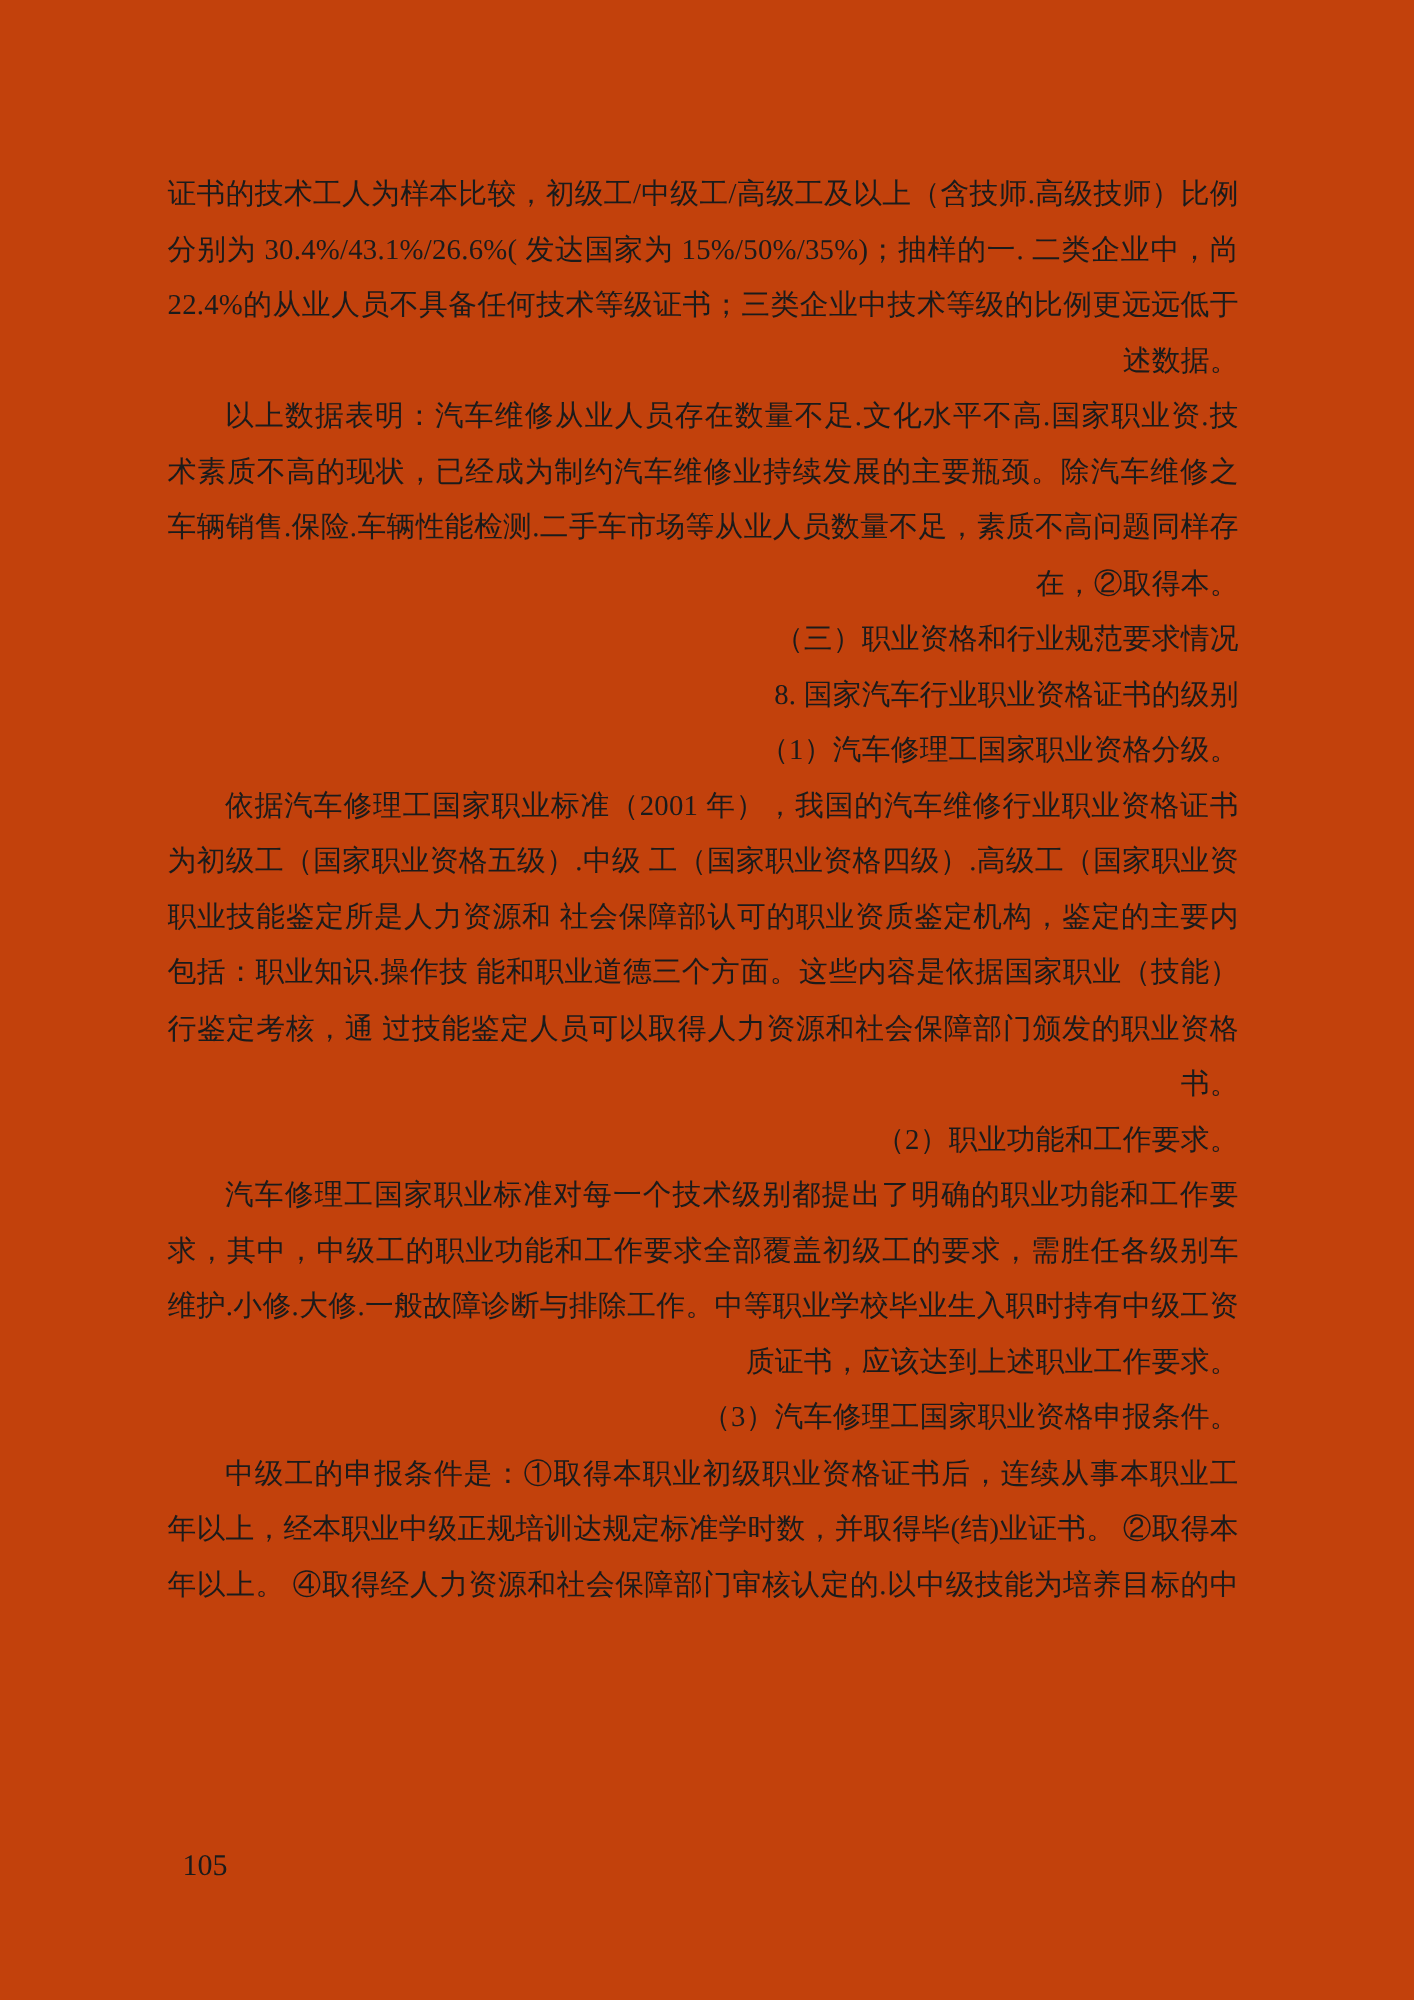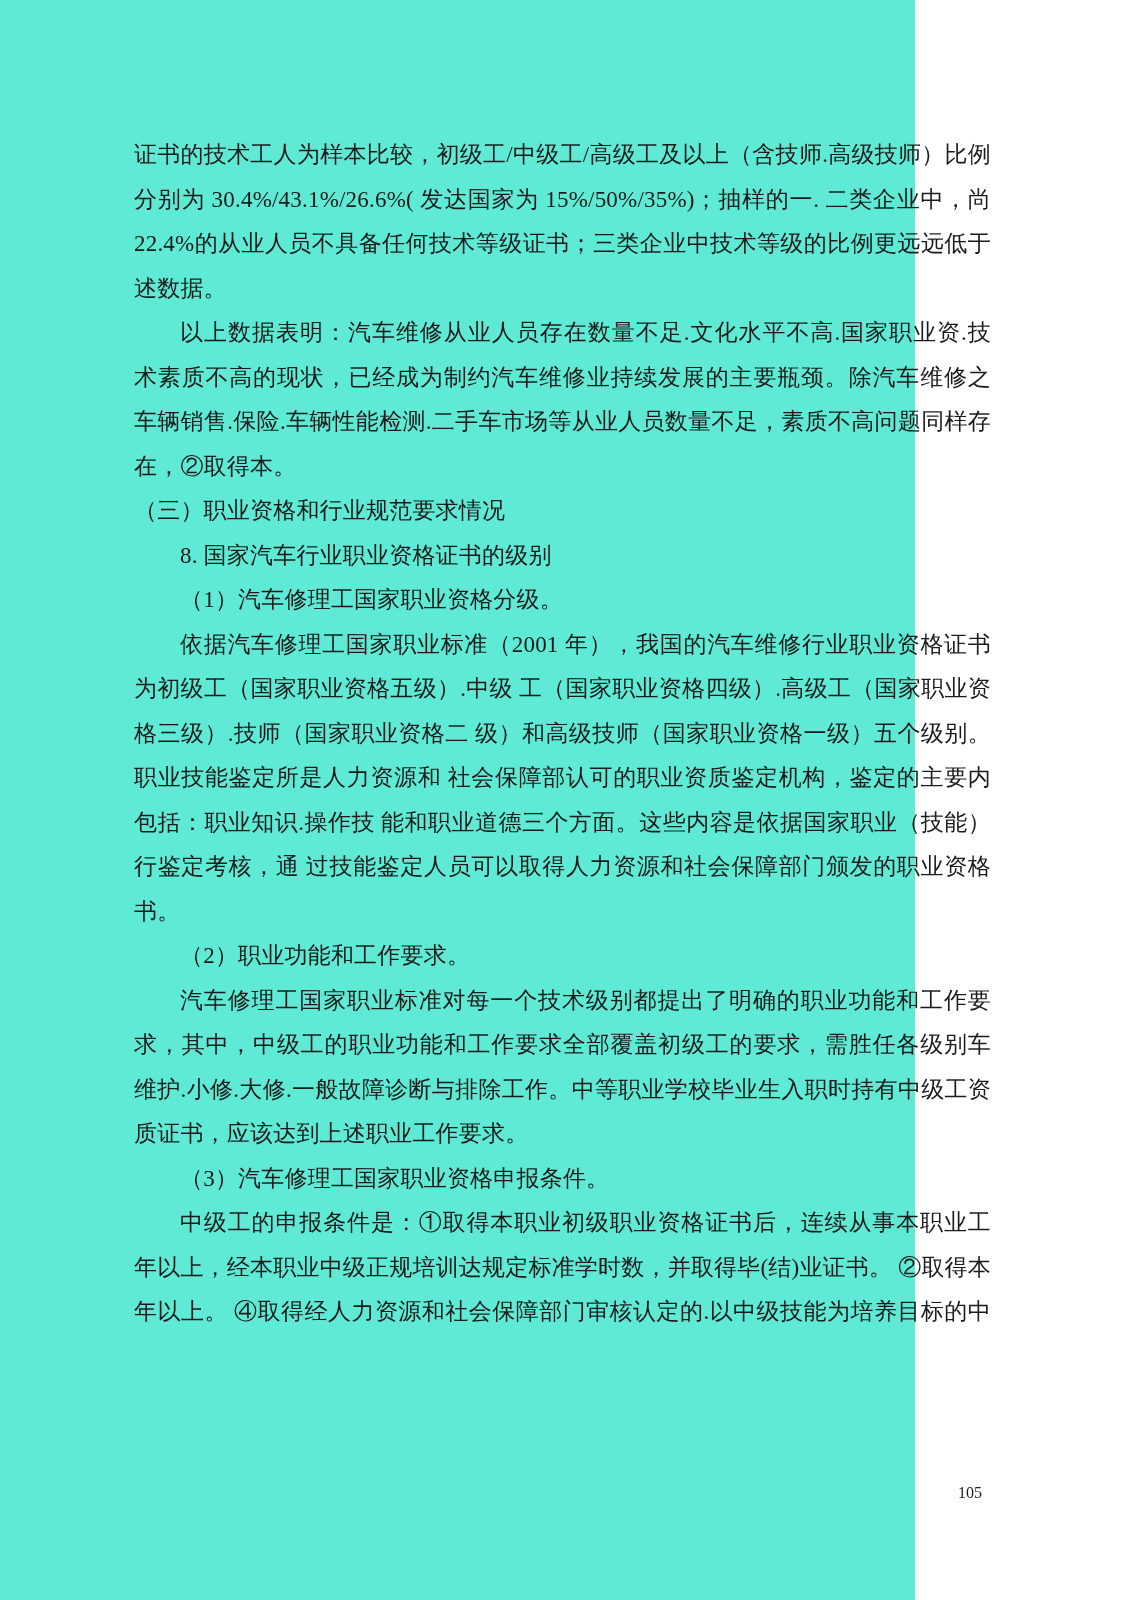--- a/index.html
+++ b/index.html
@@ -5,51 +5,51 @@
   html,body{margin:0;padding:0;}
   body{
     width:1131px;height:1600px;
     background:#ffffff;
     font-family:"Liberation Serif","DejaVu Serif",serif;
     color:#1b1b1b;
     overflow:hidden;
   }
   .page{
     position:relative;
-    width:915px;height:1600px;
-    background:#5eead4;
+    width:1131px;height:1600px;
+    background:#c2410c;
   }
   .text-block{
     position:absolute;
     left:134px;top:133px;
     width:857px;
   }
   .line{
     font-size:23px;
     line-height:44.5px;
     height:44.5px;
     white-space:nowrap;
     letter-spacing:0.2px;
-    text-align:left;
+    text-align:right;
   }
   .line.fill{
     white-space:normal;
     text-align:justify;
     text-align-last:justify;
     text-justify:inter-ideograph;
     overflow:hidden;
   }
   .line.ind2{ padding-left:46px; }
   .line.ind2.fill{ text-indent:0; }
   .page-footer{
     position:absolute;
-    left:125px;top:1478px;
+    left:146px;top:1478px;
     width:857px;
-    text-align:right;
-    font-size:16px;
+    text-align:left;
+    font-size:24px;
     line-height:30px;
   }
 </style>
 </head>
 <body>
 
 <div class="page">
   <div class="text-block" id="text-block">
       <div>
         <div class="line fill">证书的技术工人为样本比较，初级工/中级工/高级工及以上（含技师.高级技师）比例</div>
@@ -68,21 +68,20 @@
       </div>
       <div>
         <div class="line ind2">8. 国家汽车行业职业资格证书的级别</div>
       </div>
       <div>
         <div class="line ind2">（1）汽车修理工国家职业资格分级。</div>
       </div>
       <div>
         <div class="line ind2 fill">依据汽车修理工国家职业标准（2001 年），我国的汽车维修行业职业资格证书分</div>
         <div class="line fill">为初级工（国家职业资格五级）.中级 工（国家职业资格四级）.高级工（国家职业资</div>
-        <div class="line fill">格三级）.技师（国家职业资格二 级）和高级技师（国家职业资格一级）五个级别。</div>
         <div class="line fill">职业技能鉴定所是人力资源和 社会保障部认可的职业资质鉴定机构，鉴定的主要内容</div>
         <div class="line fill">包括：职业知识.操作技 能和职业道德三个方面。这些内容是依据国家职业（技能）</div>
         <div class="line fill">行鉴定考核，通 过技能鉴定人员可以取得人力资源和社会保障部门颁发的职业资格证</div>
         <div class="line">书。</div>
       </div>
       <div>
         <div class="line ind2">（2）职业功能和工作要求。</div>
       </div>
       <div>
         <div class="line ind2 fill">汽车修理工国家职业标准对每一个技术级别都提出了明确的职业功能和工作要</div>

